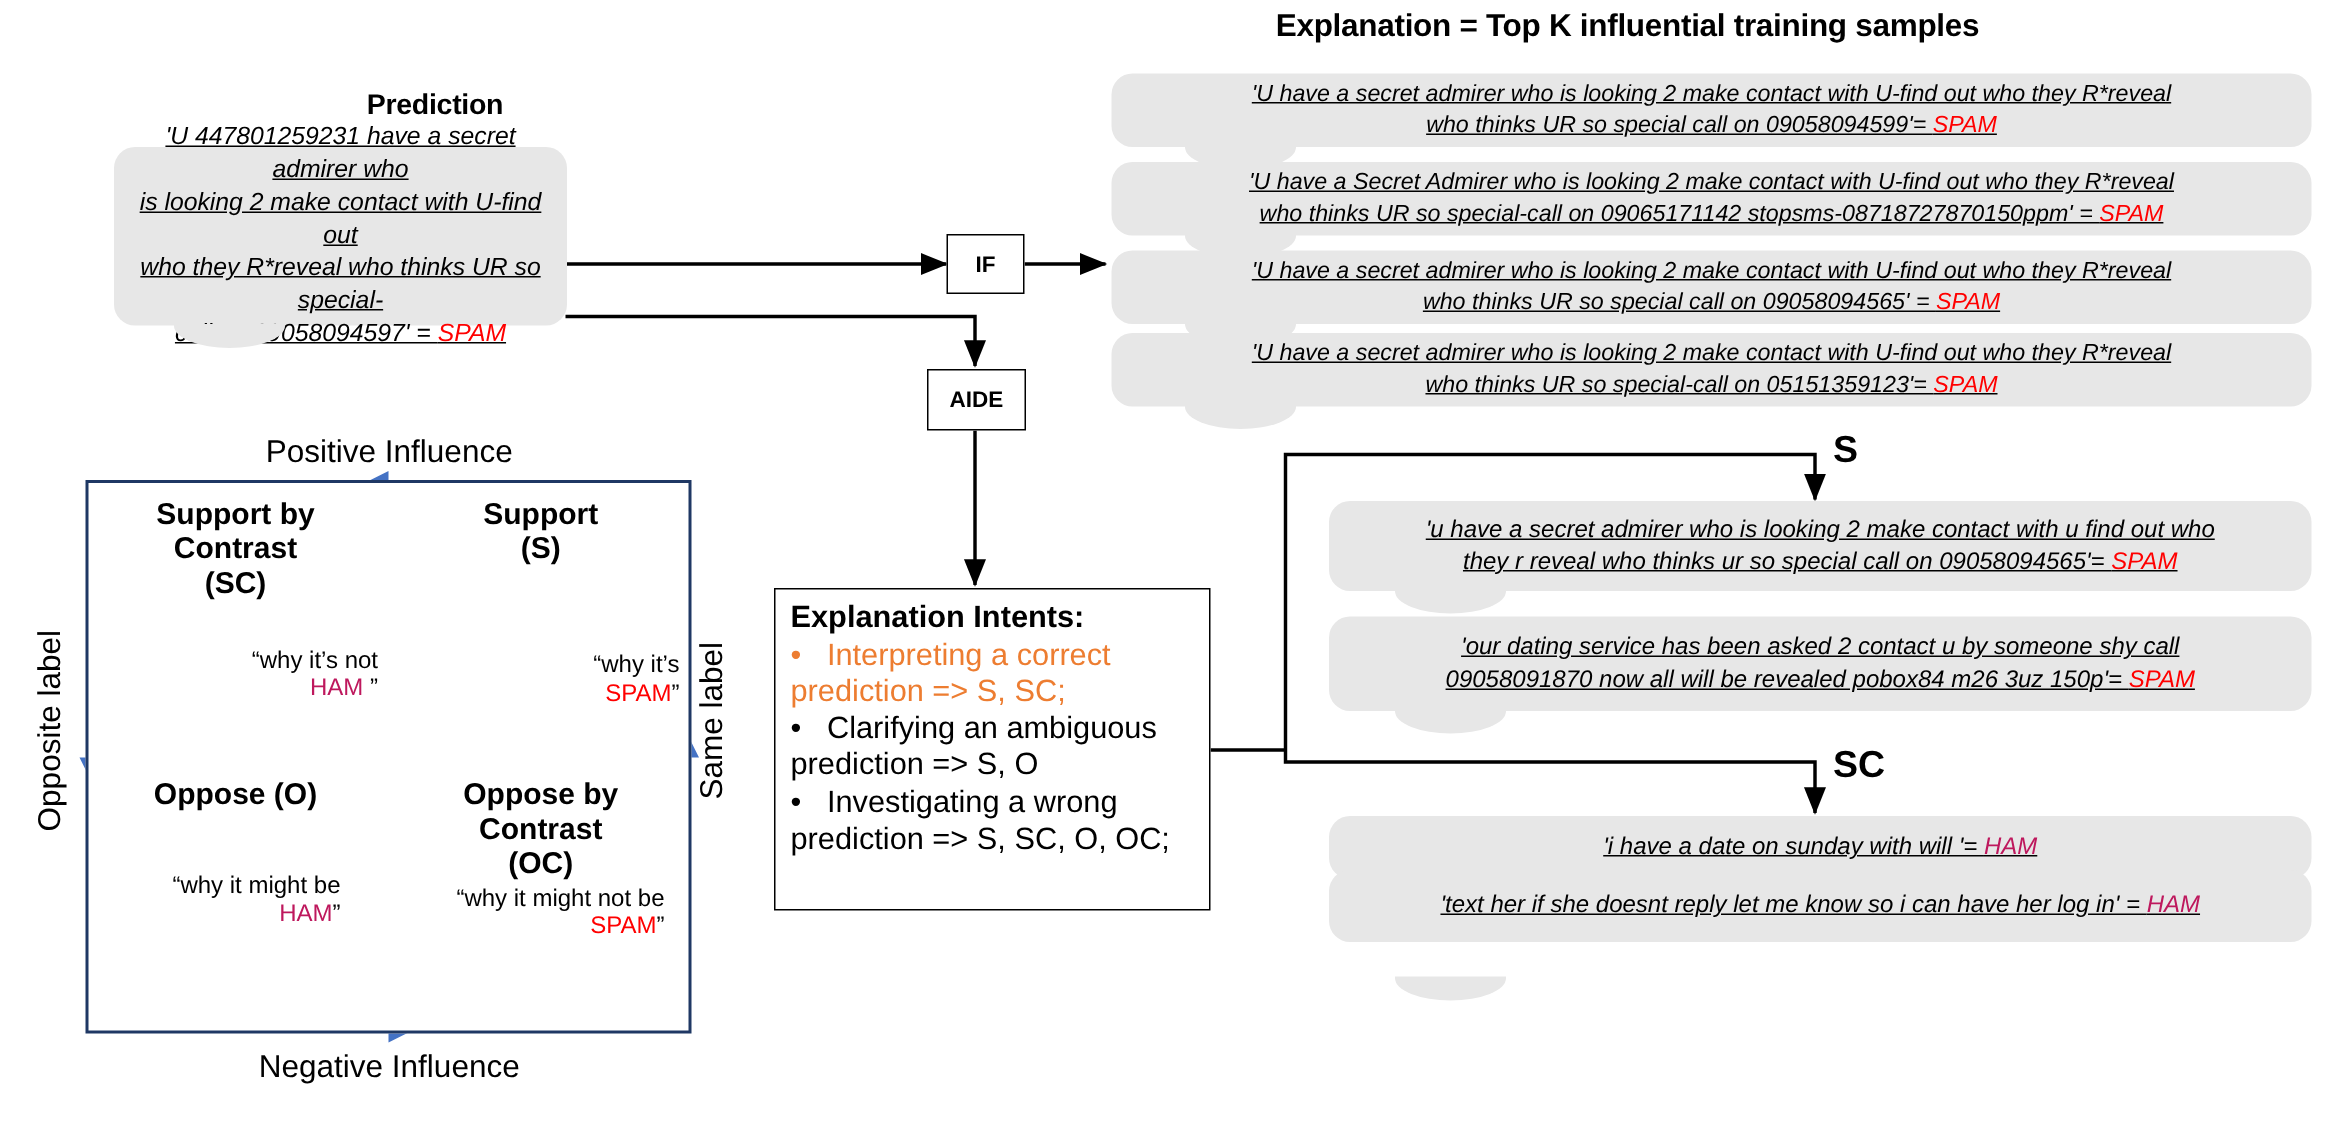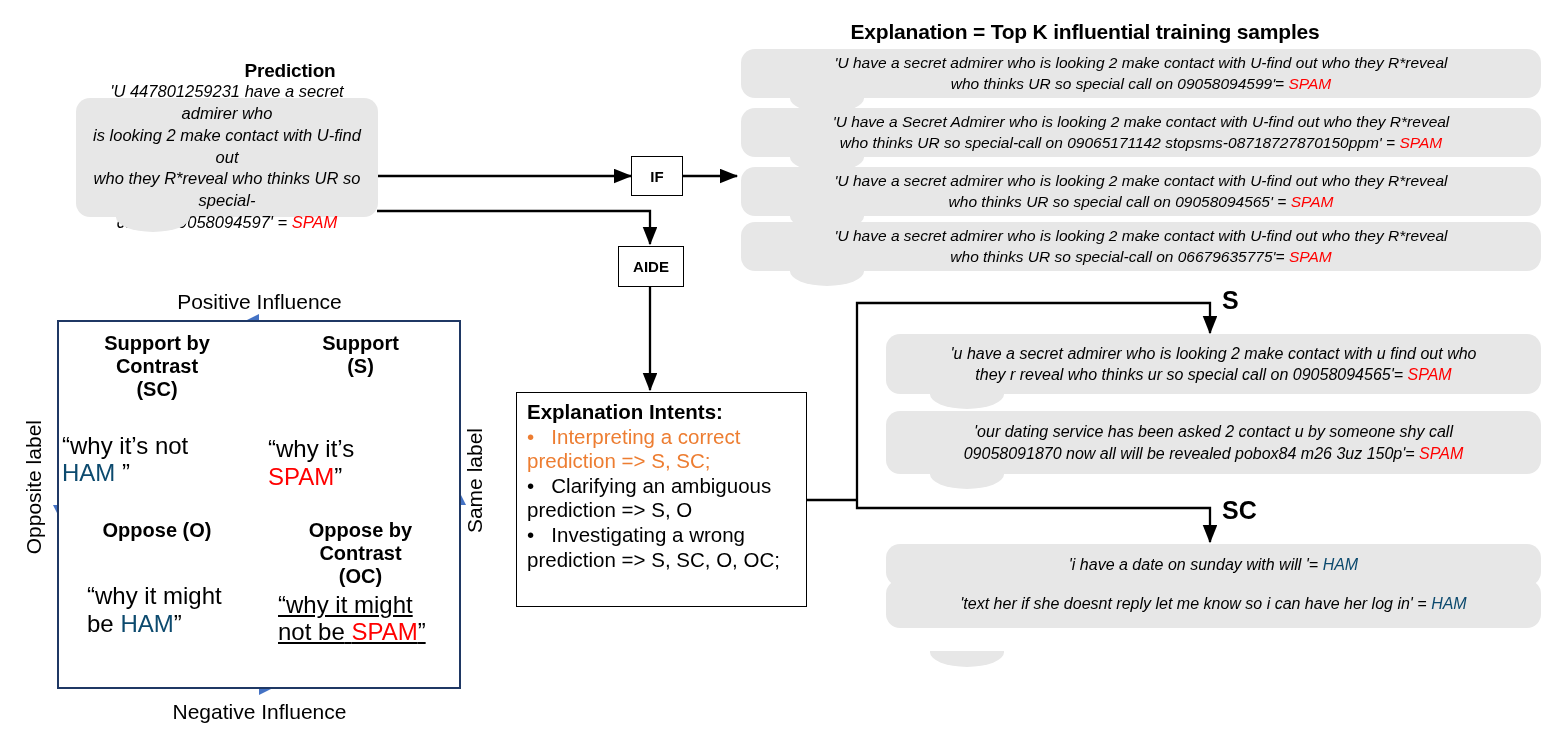--- a/index.html
+++ b/index.html
@@ -19,49 +19,50 @@
 
   
   .bubble{
     background:#e7e7e7;
     border-radius:14px;
     font-style:italic;
     text-align:center;
     display:flex;align-items:center;justify-content:flex-start;
     box-sizing:border-box;
     line-height:1.32;
+    text-decoration:underline;
   }
   .bubble .inner{width:100%;padding:0 10px;box-sizing:border-box;}
   .tail{
     position:absolute;
     width:74px;height:16px;
     background:#e7e7e7;
     border-bottom-left-radius:40px 16px;
     border-bottom-right-radius:40px 16px;
   }
   .spam{color:#ff0000;font-style:italic;}
-  .ham{color:#0c4a6e;font-style:italic;}
+  .ham{color:#be185d;font-style:italic;}
 
   
   .pbox{
     border:1.6px solid #000;
     background:#fff;
     display:flex;align-items:center;justify-content:center;
     font-weight:bold;font-size:15px;
     box-sizing:border-box;
   }
 
   
   .quad{
     border:2.5px solid #1f3864;
     box-sizing:border-box;
     background:#fff;
   }
   .qtitle{font-weight:bold;font-size:20px;text-align:center;line-height:1.16;}
-  .qquote{font-size:24px;text-align:left;line-height:1.16;}
+  .qquote{font-size:16px;text-align:right;line-height:1.16;}
   .axlabel{font-size:21px;}
   .vlabel{
     font-size:21px;
     writing-mode:vertical-rl;
     transform:rotate(180deg);
     white-space:nowrap;
   }
 
   
   .intents{
@@ -137,21 +138,21 @@
 </div>
 <div class="tail" style="left:116px;top:216px;"></div>
 
 <div class="abs pbox" style="left:631px;top:156px;width:52px;height:40px;">
   <span>IF</span>
 </div>
 <div class="abs pbox" style="left:618px;top:246px;width:66px;height:41px;">
   <span>AIDE</span>
 </div>
 
-<div class="abs hdr hdr-big" style="left:735px;top:20px;width:700px;">
+<div class="abs hdr hdr-big" style="left:735px;top:6px;width:700px;">
   <span>Explanation = Top K influential training samples</span>
 </div>
 
 <div class="abs bubble" style="left:741px;top:49px;width:800px;height:49px;font-size:15.5px;">
   <div class="inner">
     <div>'U have a secret admirer who is looking 2 make contact with U-find out who they R*reveal</div>
     <div><span>who thinks UR so special call on 09058094599'= </span><span class="spam">SPAM</span></div>
   </div>
 </div>
 <div class="tail" style="left:790px;top:97px;"></div>
@@ -168,21 +169,21 @@
   <div class="inner">
     <div>'U have a secret admirer who is looking 2 make contact with U-find out who they R*reveal</div>
     <div><span>who thinks UR so special call on 09058094565' = </span><span class="spam">SPAM</span></div>
   </div>
 </div>
 <div class="tail" style="left:790px;top:215px;"></div>
 
 <div class="abs bubble" style="left:741px;top:222px;width:800px;height:49px;font-size:15.5px;">
   <div class="inner">
     <div>'U have a secret admirer who is looking 2 make contact with U-find out who they R*reveal</div>
-    <div><span>who thinks UR so special-call on 06679635775'= </span><span class="spam">SPAM</span></div>
+    <div><span>who thinks UR so special-call on 05151359123'= </span><span class="spam">SPAM</span></div>
   </div>
 </div>
 <div class="tail" style="left:790px;top:270px;"></div>
 
 <div class="abs conlabel" style="left:1222px;top:286px;">
   <span>S</span>
 </div>
 
 <div class="abs bubble" style="left:886px;top:334px;width:655px;height:60px;font-size:16px;">
   <div class="inner">
@@ -265,21 +266,21 @@
     <span class="ham" style="font-style:normal;">HAM</span><span>”</span>
   </div>
 </div>
 
 <div class="abs" style="left:268px;top:519px;width:185px;">
   <div class="qtitle">
     <div>Oppose by</div>
     <div>Contrast</div>
     <div>(OC)</div>
   </div>
-  <div class="qquote" style="margin-top:2px;width:165px;margin-left:auto;margin-right:auto;text-decoration:underline;">
+  <div class="qquote" style="margin-top:2px;width:165px;margin-left:auto;margin-right:auto;">
     <span>“why it might not be</span>
     <span class="spam" style="font-style:normal;">SPAM</span><span>”</span>
   </div>
 </div>
 
 <div class="abs intents" style="left:516px;top:392px;width:291px;height:215px;">
   <div class="ttl">Explanation Intents:</div>
   <div class="li orange">
     <span>•</span>&nbsp;&nbsp;&nbsp;<span>Interpreting a correct prediction =&gt; S, SC;</span>
   </div>

